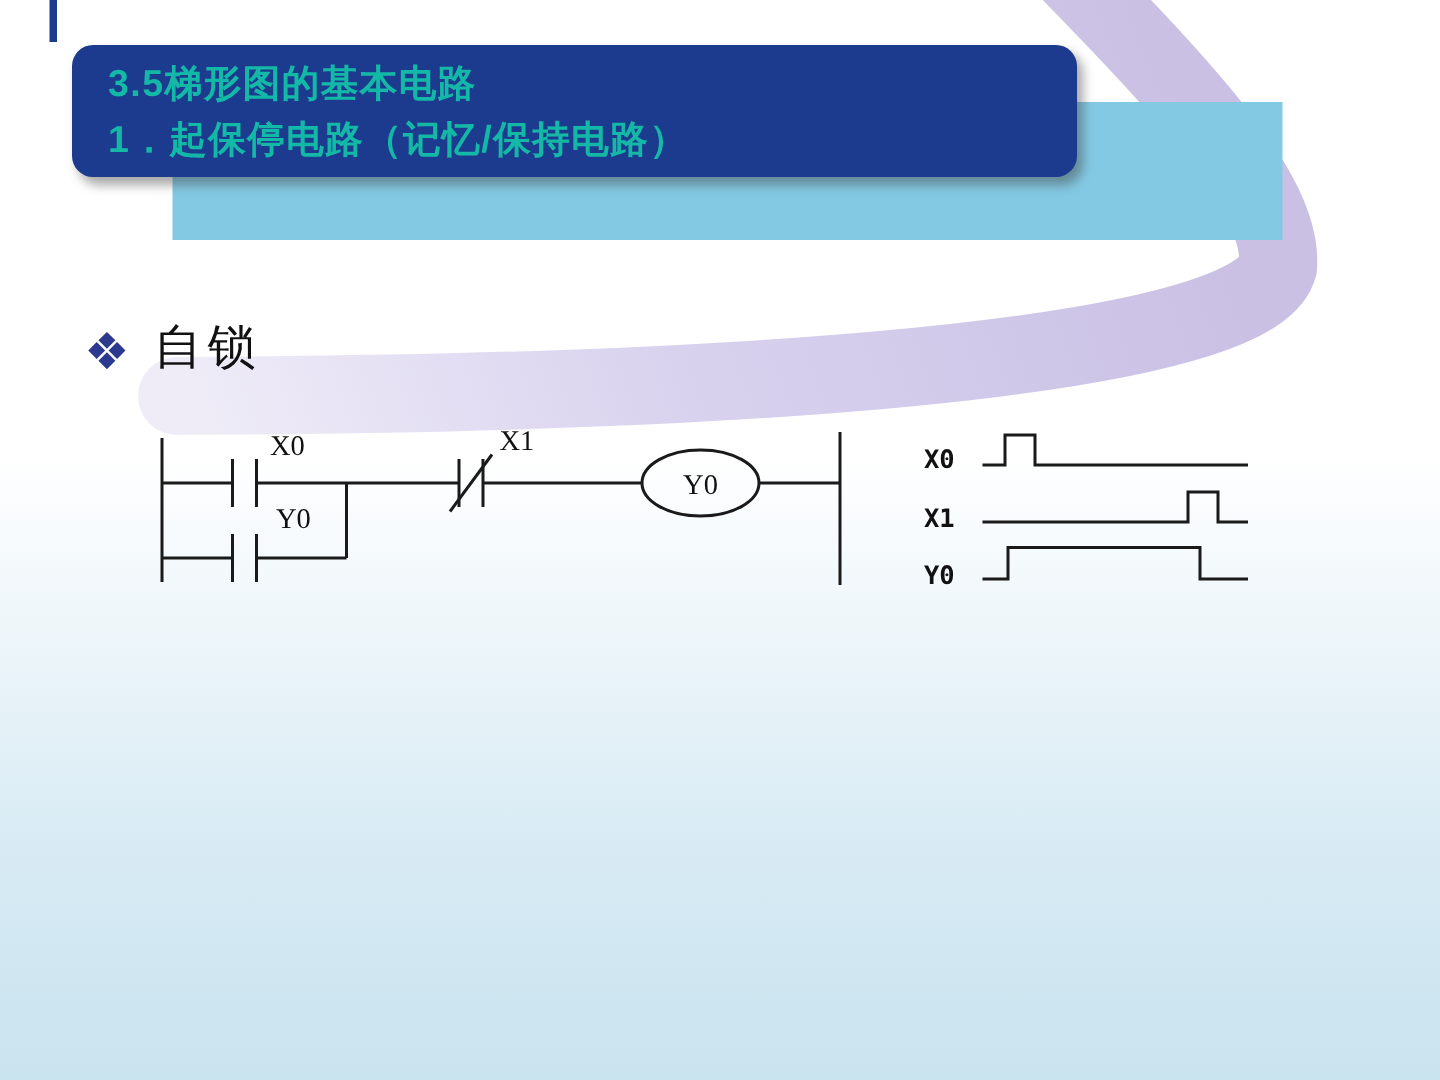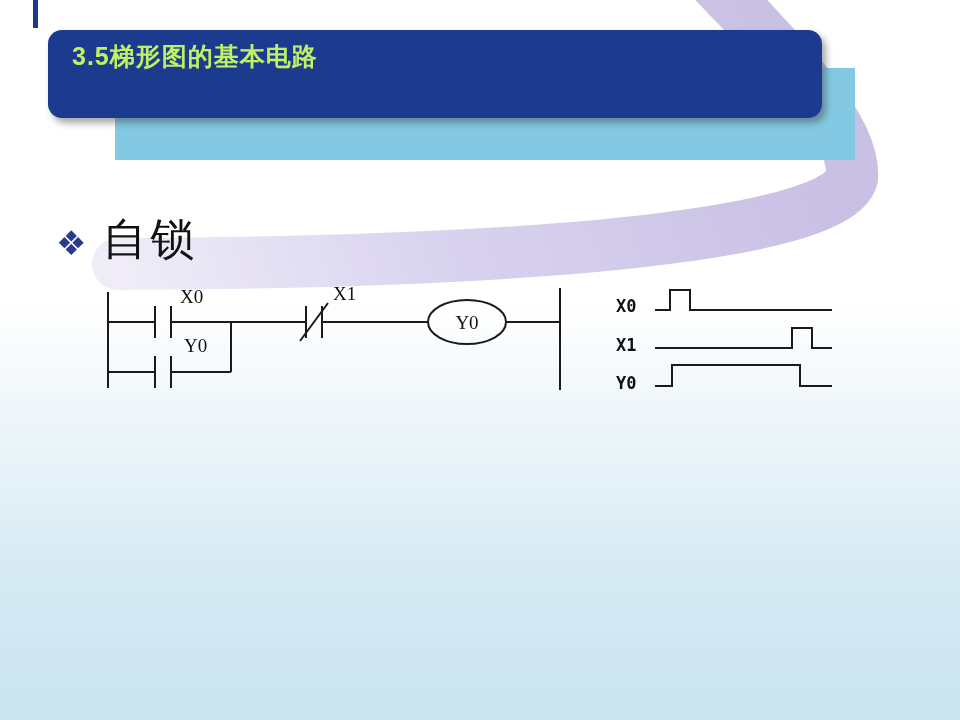--- a/index.html
+++ b/index.html
@@ -12,43 +12,43 @@
   }
   .corner-accent{
     position:absolute;left:33px;top:0;width:5px;height:28px;
     background:#1c3a8e;z-index:5;
   }
   .band{
     position:absolute;left:115px;top:68px;width:740px;height:92px;
     background:#84c9e3;z-index:2;
   }
   .title-box{
-    position:absolute;left:48px;top:30px;width:774px;height:88px;
+    position:absolute;left:48px;top:30px;width:670px;height:88px;
     background:#1c3a8e;border-radius:14px;
     box-shadow:4px 5px 7px rgba(60,60,60,0.45);
-    z-index:3;color:#bef264;
+    z-index:3;color:#14b8a6;
     padding:8px 0 0 24px;box-sizing:border-box;
   }
   .title-line{
     font-size:25px;font-weight:bold;line-height:37px;
     letter-spacing:1px;white-space:nowrap;
   }
   .graphics{
     position:absolute;left:0;top:0;width:960px;height:720px;z-index:1;
   }
   .bullet{
     position:absolute;left:56px;top:210px;z-index:4;
     display:flex;align-items:center;
   }
   .bullet-icon{
     font-size:34px;color:#2b3a8f;margin-right:16px;line-height:1;
     transform:translateY(3px);
   }
   .bullet-text{
-    font-size:44px;color:#111111;
+    font-size:32px;color:#111111;
     font-family:Liberation Sans, sans-serif;
     letter-spacing:4px;
   }
   .watermark{
     position:absolute;right:18px;bottom:22px;z-index:4;
     font-size:21px;font-weight:bold;color:#3a3a3a;
     letter-spacing:1px;
   }
   .ladder-label{
     font-family:"Liberation Serif",serif;
@@ -119,20 +119,21 @@
 
       <text x="616" y="389" class="timing-label">Y0</text>
       <polyline fill="none" stroke="#1a1a1a" stroke-width="2" points="655,386 672,386 672,365 800,365 800,386 832,386"></polyline>
     </g>
   </svg>
 
   <div class="band"></div>
 
   <div class="title-box">
     <div class="title-line">3.5梯形图的基本电路</div>
+    <div class="title-line">1．起保停电路（记忆/保持电路）</div>
   </div>
 
   <div class="corner-accent"></div>
 
   <div class="bullet">
     <span class="bullet-icon">❖</span>
     <span class="bullet-text">自锁</span>
   </div>
 
 

